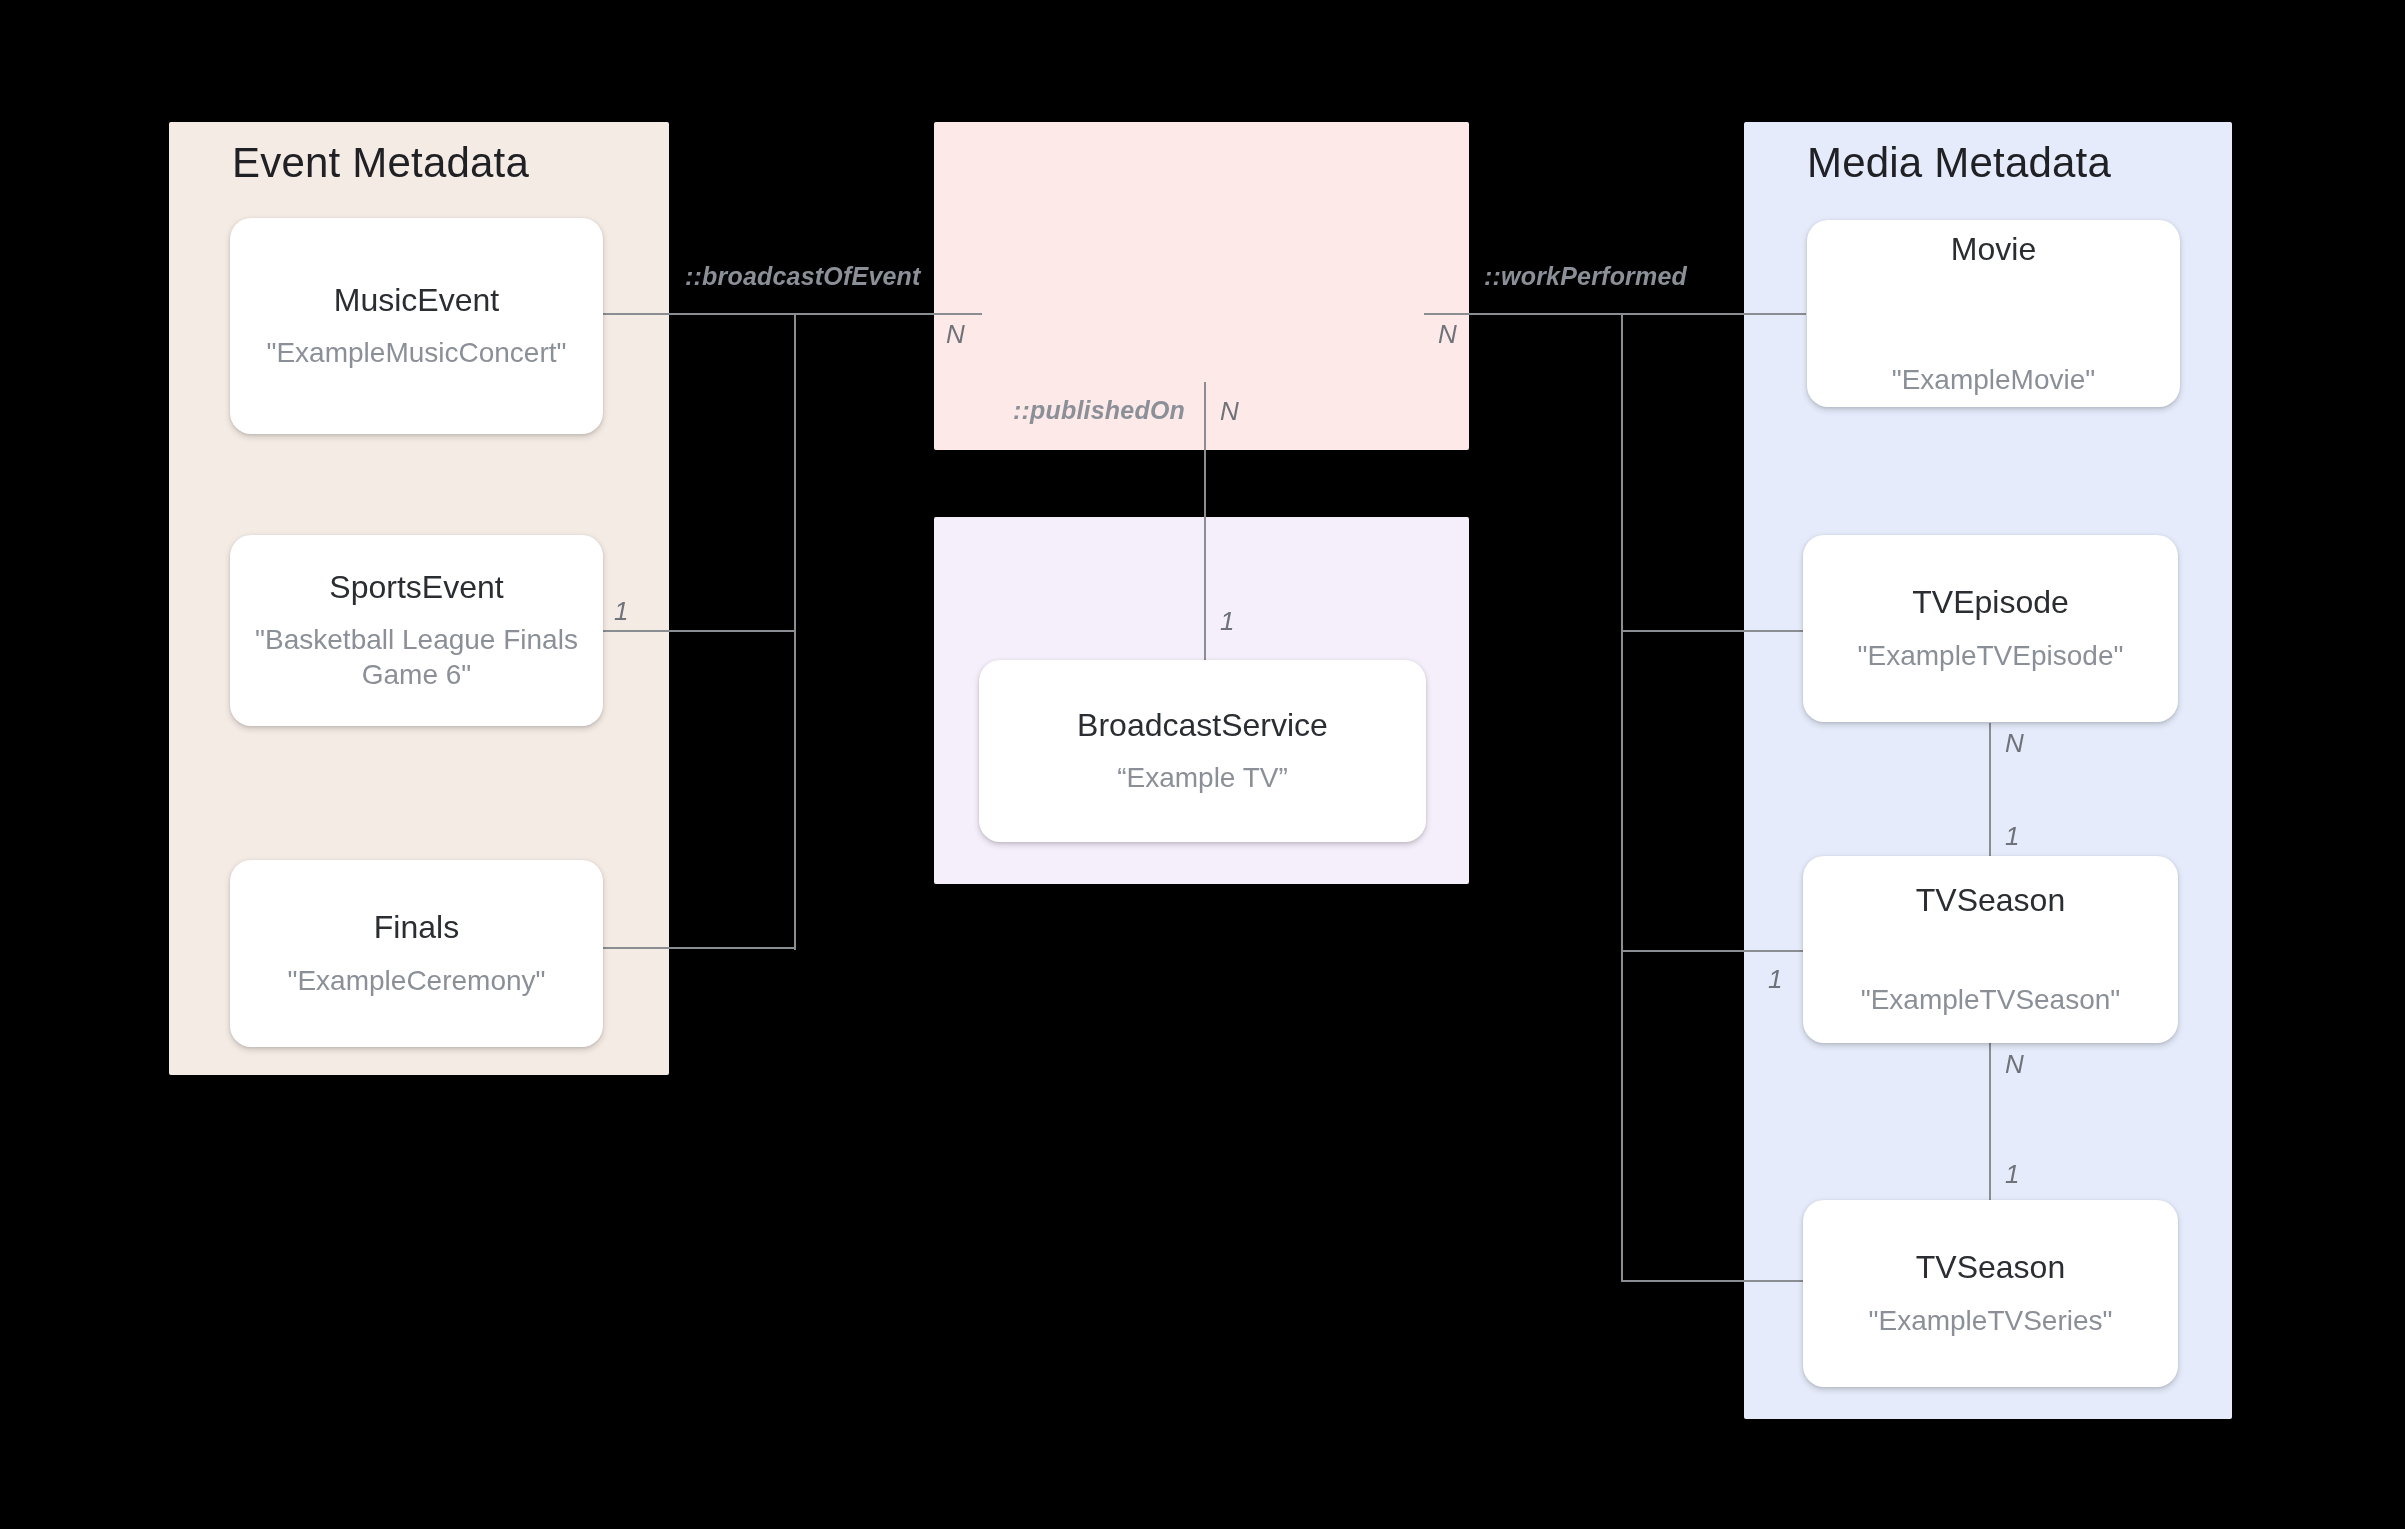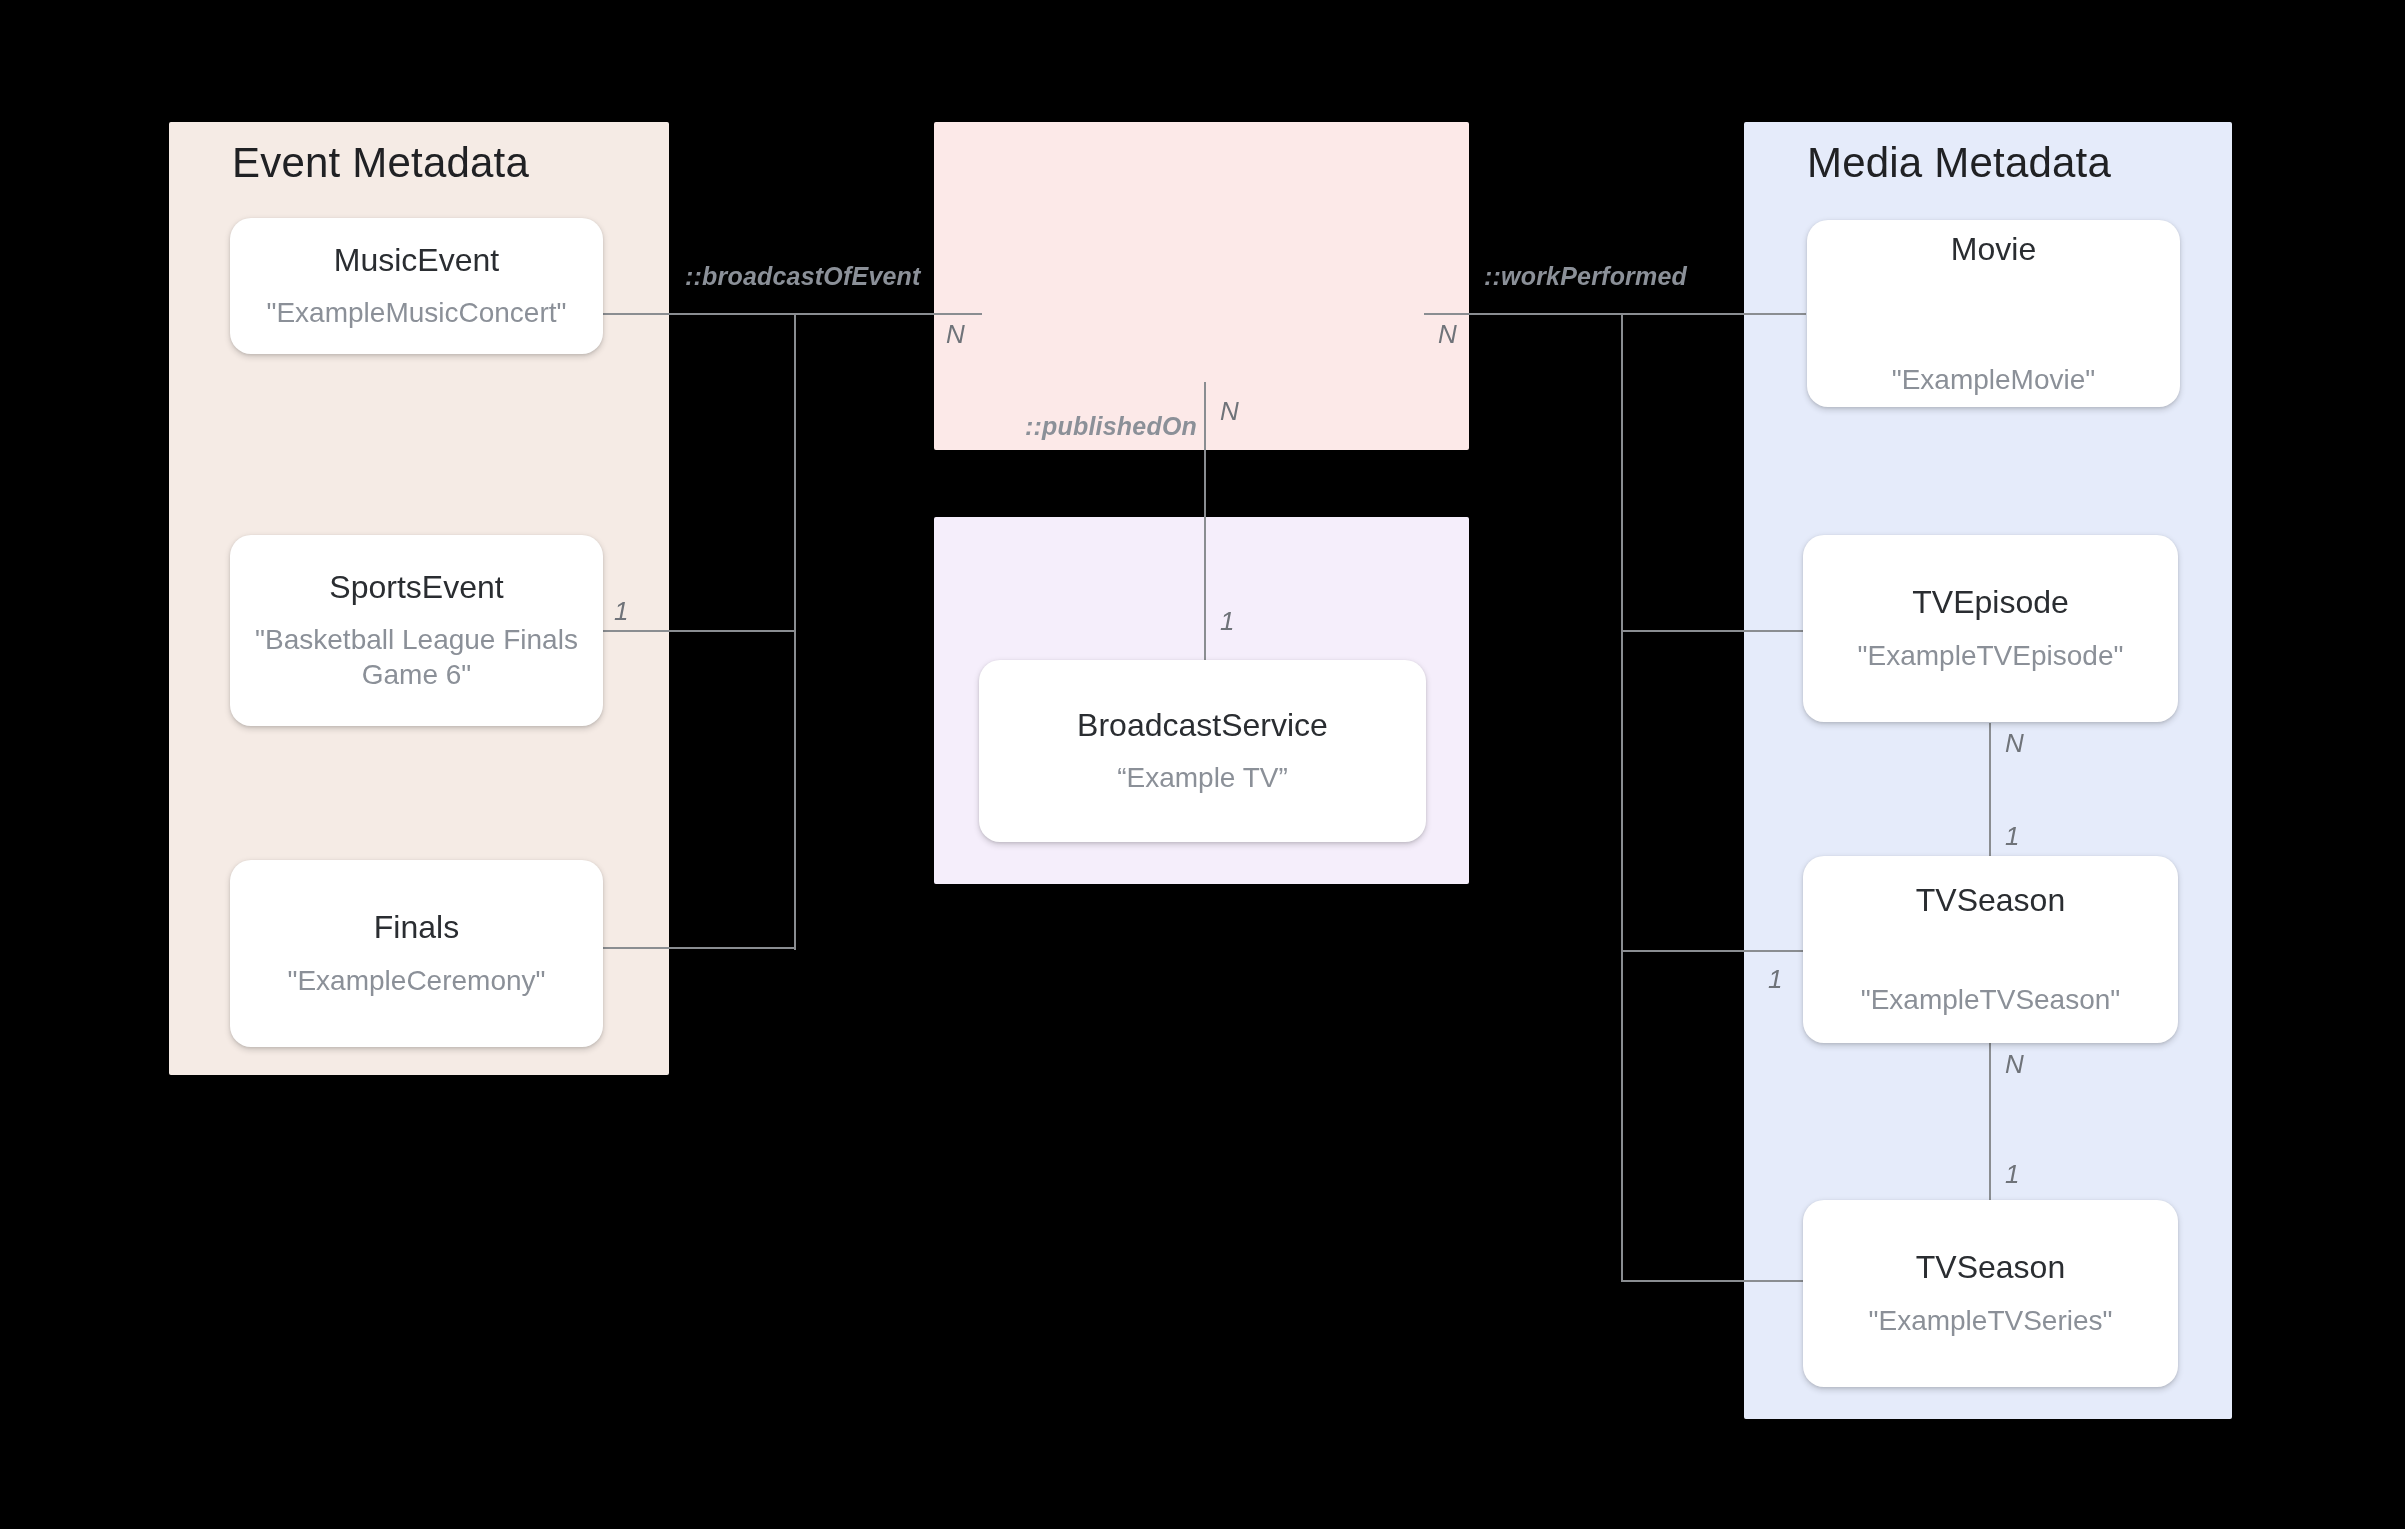--- a/index.html
+++ b/index.html
@@ -21,21 +21,21 @@
   #title-media     {left:1807px;top:139px;}
 
   
   .card{position:absolute;background:#fff;border-radius:21px;
         box-shadow:0 2.9px 6.7px rgba(0,0,0,.16),0 1px 2.9px rgba(0,0,0,.10);
         display:flex;flex-direction:column;align-items:center;justify-content:center;
         box-sizing:border-box;padding:9.6px 17px;}
   .card .c-type{font-size:32px;color:#2a2d31;line-height:1.2;text-align:center;}
   .card .c-val {font-size:28px;color:#8b9098;line-height:1.24;text-align:center;margin-top:17px;}
 
-  #card-musicevent   {left:230px; top:218px;  width:373px; height:136px;}
+  #card-musicevent   {left:230px; top:218px;  width:373px; height:216px;}
   #card-sportsevent  {left:230px; top:535px;  width:373px; height:191px;}
   #card-event        {left:230px; top:860px;  width:373px; height:187px;}
   #card-broadcastevent{left:982px;top:196px; width:443px; height:186px;}
   #card-broadcastservice{left:979px;top:660px;width:447px;height:182px;}
   #card-movie        {left:1807px;top:220px;  width:373px; height:187px;justify-content:space-between;}
   #card-tvepisode    {left:1803px;top:535px;  width:375px; height:187px;}
   #card-tvseason     {left:1803px;top:856px;  width:375px; height:187px;gap:47px;}
   #card-tvseries     {left:1803px;top:1200px; width:375px; height:187px;}
 
   
@@ -75,21 +75,21 @@
   <div class="ln lh" style="left:1621px;top:1280px; width:185px;"></div>
 
   <div class="ln lv" style="left:1204px;top:382px;  height:278px;"></div>
 
   <div class="ln lv" style="left:1989px;top:723px;  height:134px;"></div>
 
   <div class="ln lv" style="left:1989px;top:1043px; height:158px;"></div>
 
   <div class="rel" style="left:685px; top:262px;">::broadcastOfEvent</div>
   <div class="rel" style="left:1484px;top:262px;">::workPerformed</div>
-  <div class="rel" style="left:1013px;top:412px;margin-left:12px;">::publishedOn</div>
+  <div class="rel" style="left:1013px;top:396px;">::publishedOn</div>
 
   <div class="card-lbl" style="left:614px; top:596px;">1</div>
   <div class="card-lbl" style="left:946px; top:319px;">N</div>
   <div class="card-lbl" style="left:1438px;top:319px;">N</div>
   <div class="card-lbl" style="left:1220px;top:396px;">N</div>
   <div class="card-lbl" style="left:1220px;top:606px;">1</div>
   <div class="card-lbl" style="left:1768px;top:964px;">1</div>
   <div class="card-lbl" style="left:2005px;top:728px;">N</div>
   <div class="card-lbl" style="left:2005px;top:821px;">1</div>
   <div class="card-lbl" style="left:2005px;top:1049px;">N</div>

